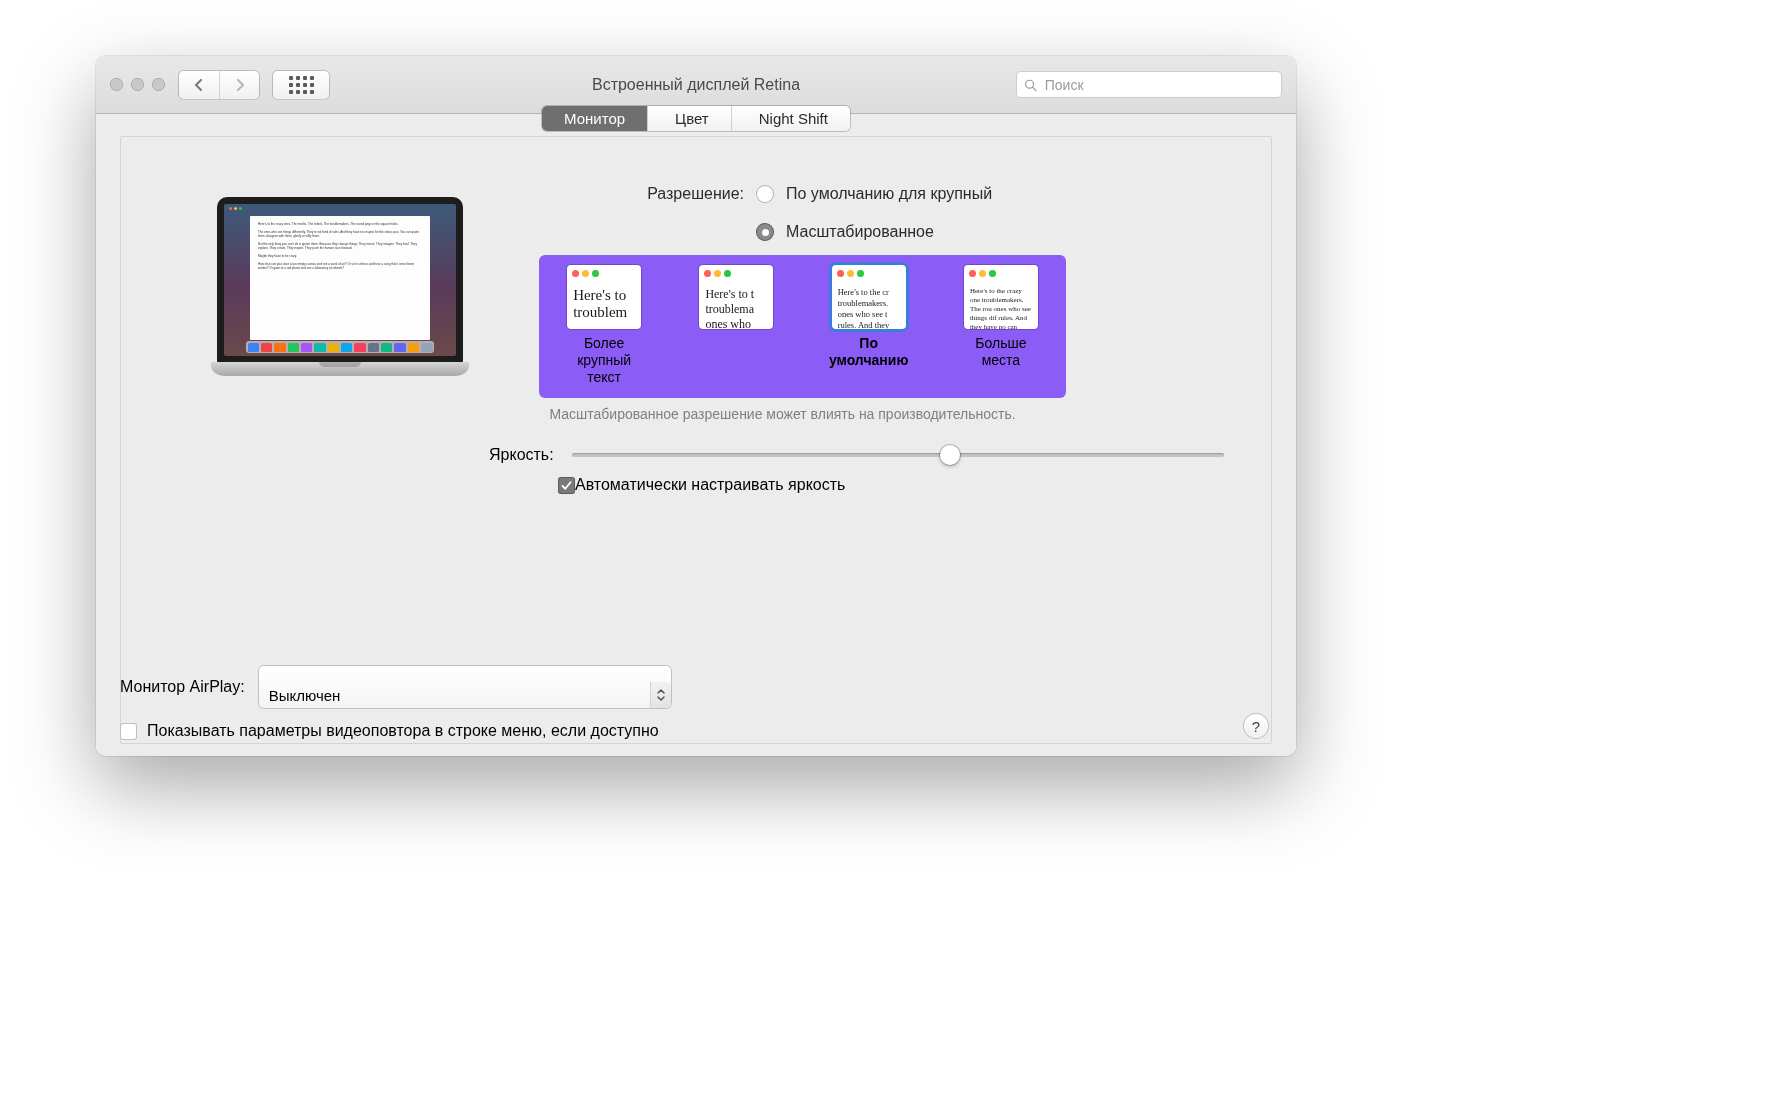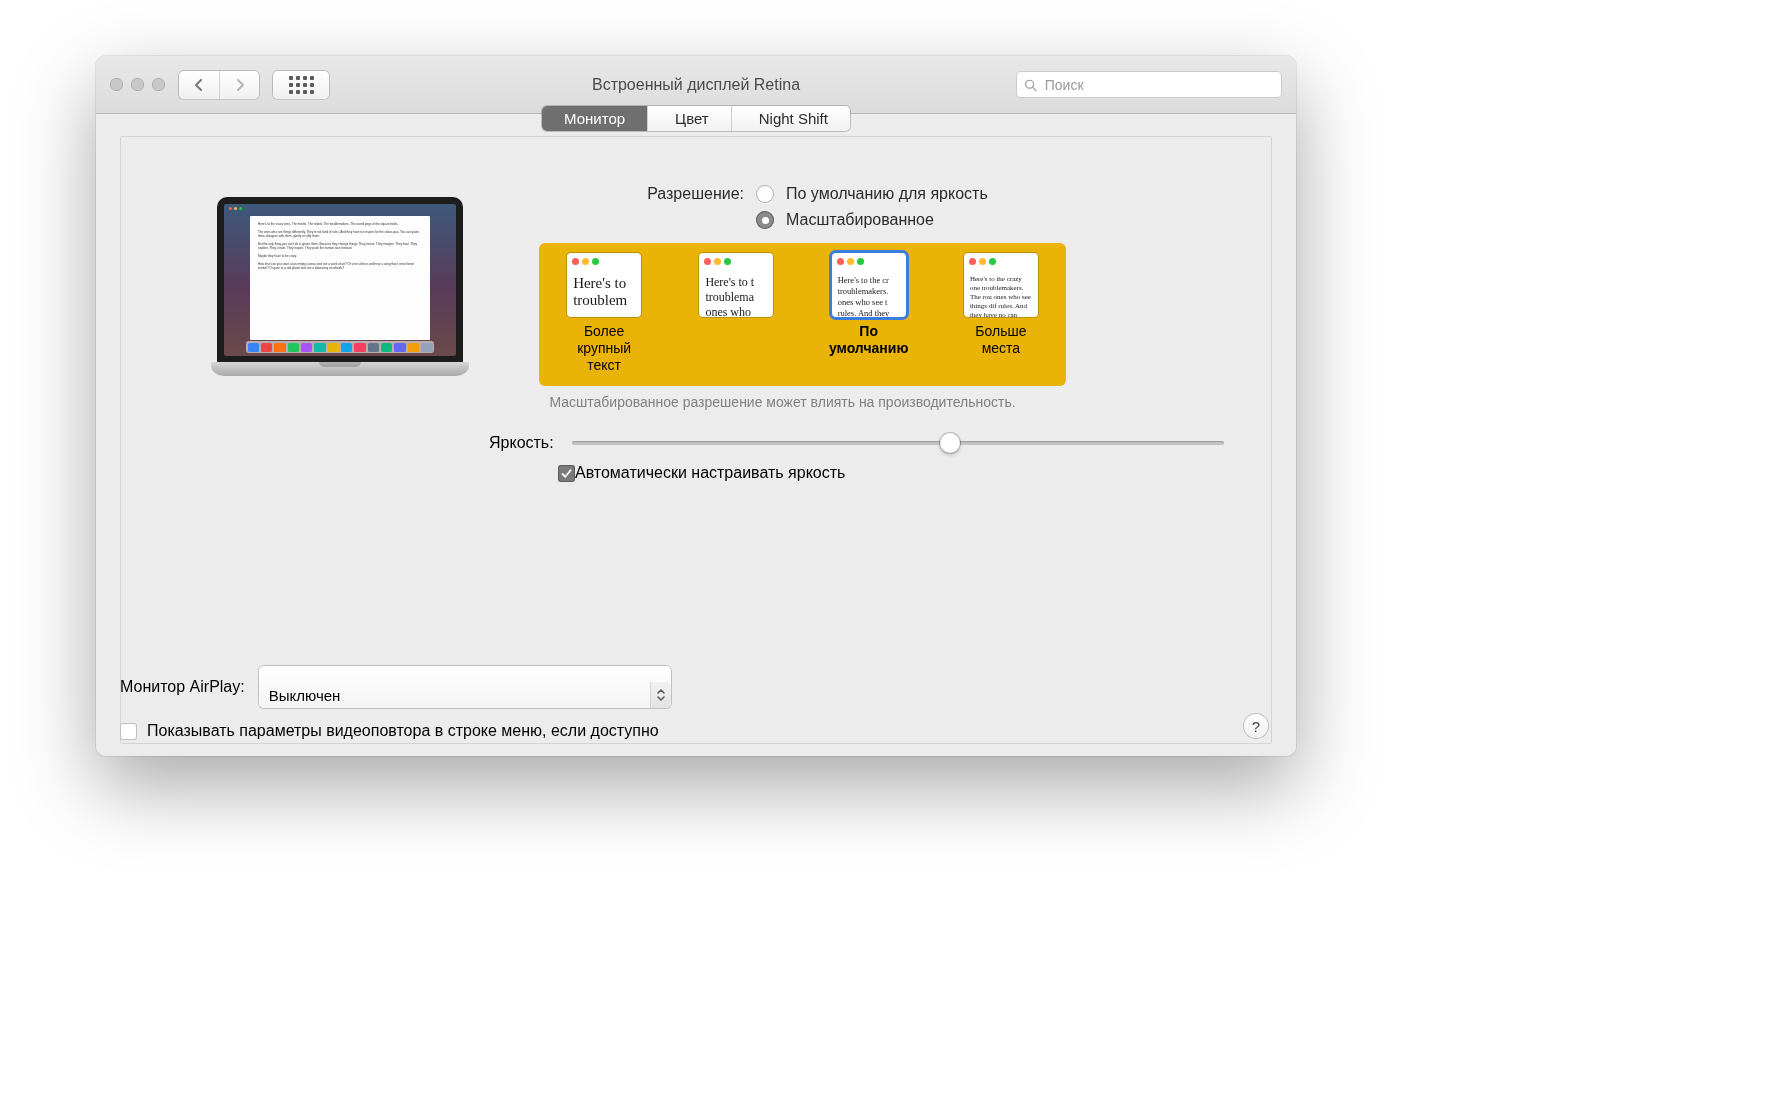--- a/index.html
+++ b/index.html
@@ -186,21 +186,21 @@
     width:18px;height:18px;border-radius:50%;
     background:#fff; box-shadow:inset 0 0 0 1px rgba(0,0,0,.3);
     display:inline-flex;align-items:center;justify-content:center;
   }
   .radio.selected { background:#8b8b8b; box-shadow:inset 0 0 0 1px rgba(0,0,0,.35);}
   .radio.selected::after{ content:""; width:7px;height:7px;border-radius:50%;background:#fff;}
   .res-label { width:175px; text-align:right; font-size:16px; color:#2b2b2b; }
 
   .thumbs {
     margin-top:14px;
-    background:#eab308;
+    background:#8b5cf6;
     border-radius:6px;
     padding:10px 20px 12px 20px;
     display:flex; gap:42px;
     justify-content:space-between;
     width:487px;
   }
   .thumb { display:flex; flex-direction:column; align-items:center; width:100px; gap:6px;}
   .thumb .card {
     width:74px; height:64px; background:#fff; border-radius:4px;
     box-shadow:0 0 0 1px rgba(0,0,0,.2);
@@ -359,23 +359,23 @@
               </div>
           </div>
         </div>
         <div class="lbot"></div>
       </div>
 
       <div class="form">
         <div class="row">
           <span class="res-label">Разрешение:</span>
           <span class="radio"></span>
-          <span>По умолчанию для яркость</span>
-        </div>
-        <div class="row" style="margin-top:8px;">
+          <span>По умолчанию для крупный</span>
+        </div>
+        <div class="row" style="margin-top:20px;">
           <span class="res-label"></span>
           <span class="radio selected"></span>
           <span>Масштабированное</span>
         </div>
 
         <div class="thumbs" style="margin-left:-30px;">
           <div class="thumb">
             <div class="card">
               <div class="tl">
                   <span class="r"></span>

